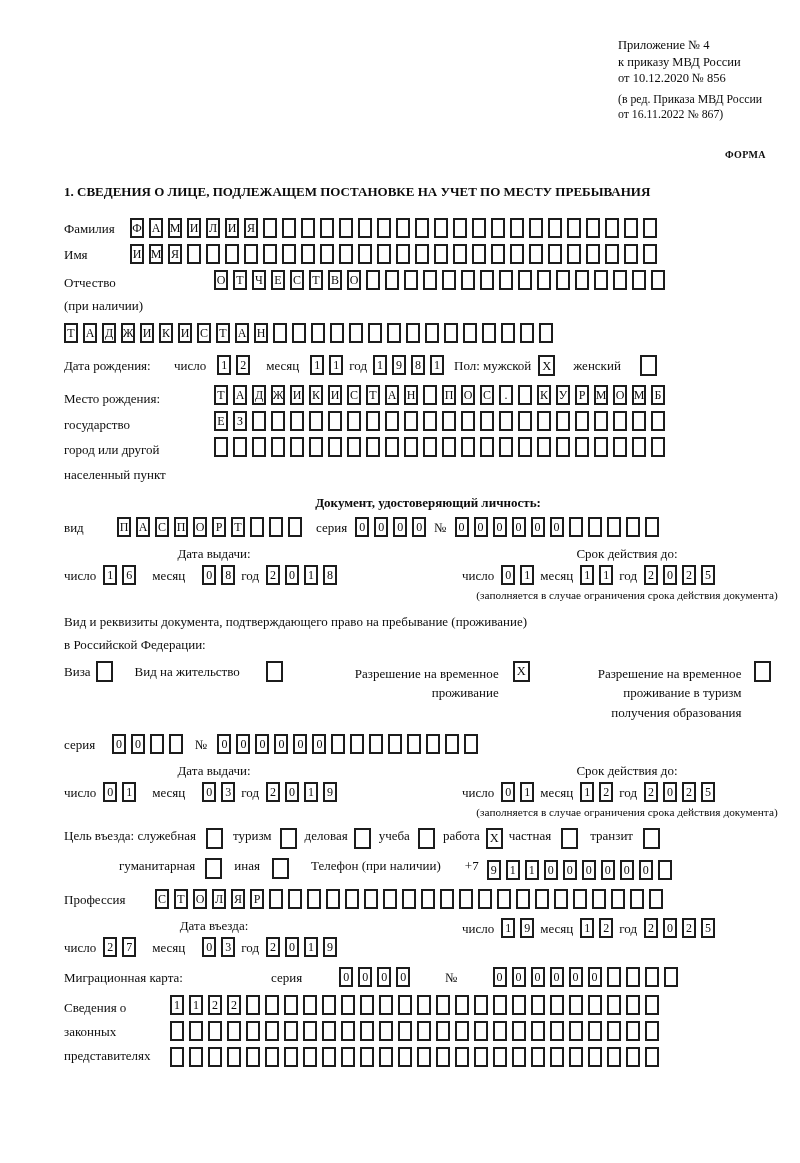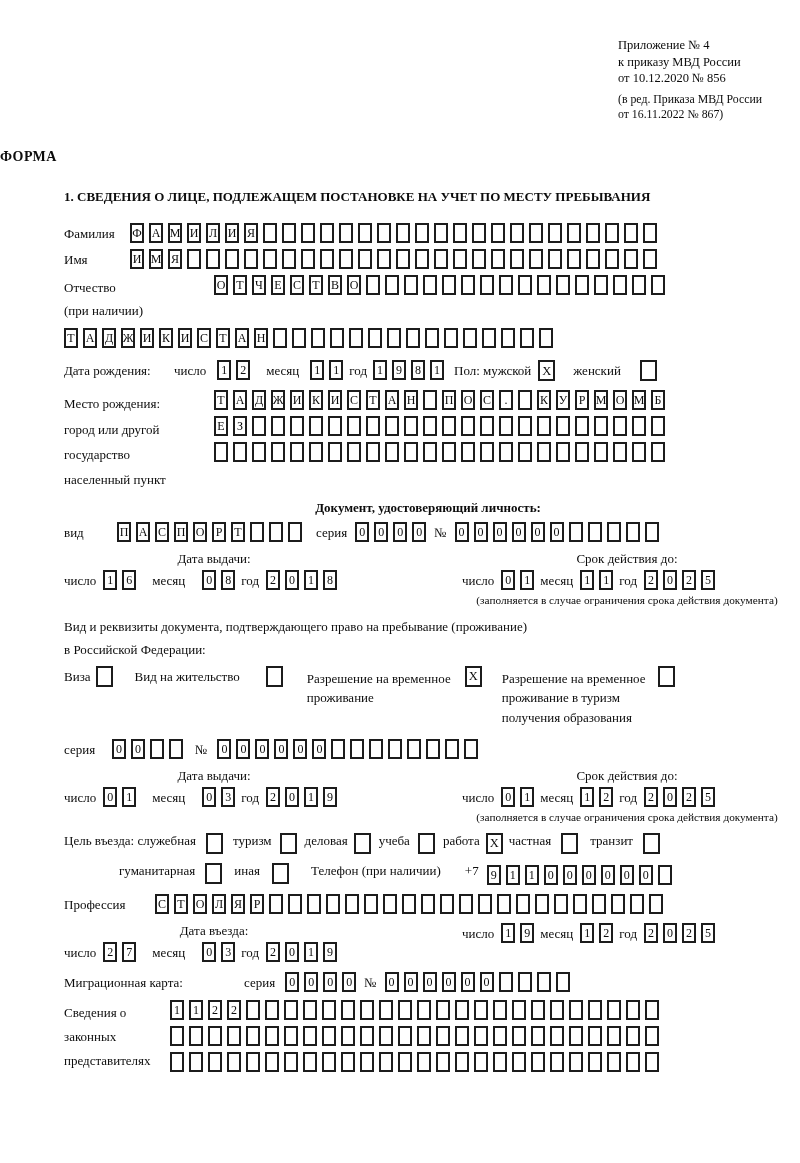--- a/index.html
+++ b/index.html
@@ -5,21 +5,21 @@
   * { box-sizing: border-box; }
   html,body { margin:0; padding:0; background:#ffffff; }
   .page {
     width:800px; height:1163px; background:#ffffff; color:#0c0c0c;
     font-family:"Liberation Serif","DejaVu Serif",serif; font-size:13px;
     position:relative; overflow:hidden;
   }
   
   .annex { padding-top:37px; margin-left:618px; font-size:12.5px; line-height:1.32; }
   .amend { margin-left:618px; margin-top:5px; font-size:11.8px; line-height:1.32; }
-  .forma { margin-top:26px; font-weight:700; font-size:14px; letter-spacing:.4px; }
+  .forma { text-align:right; padding-right:34px; margin-top:26px; font-weight:700; font-size:10px; letter-spacing:.4px; }
   
   .title { text-align:center; margin-top:22px; font-weight:700; font-size:14px; line-height:1.6; }
   .blank { display:inline-block; width:54px; border-bottom:2px solid #3c3c3c; margin-left:10px; }
   .sec1 { margin:24px 0 0 64px; font-weight:700; font-size:13px; }
   
   .form { margin-left:64px; margin-right:8px; }
   .frow { display:flex; align-items:flex-start; margin-top:6px; }
   .flabel { flex:0 0 auto; padding-top:3px; }
   .w66 { width:66px; } .w150 { width:150px; } .w114 { width:114px; } .w91 { width:91px; }
   .lblock { line-height:1.8; padding-top:1px; }
@@ -44,21 +44,21 @@
   .date-col { display:flex; flex-direction:column; }
   .date-col.left { width:398px; }
   .date-col.right { width:330px; }
   .date-head { text-align:center; margin-bottom:3px; }
   .date-line { display:flex; align-items:flex-start; gap:6px; }
   .date-note { font-size:11.3px; margin-top:4px; white-space:nowrap; text-align:center; }
   
   .optrow { display:flex; align-items:flex-start; margin-top:9px; }
   .opt { display:flex; align-items:flex-start; }
   .opt .olabel { padding-top:3px; }
-  .opt-multi { text-align:left; line-height:1.5; padding-top:3px; }
+  .opt-multi { text-align:right; line-height:1.5; padding-top:3px;margin-left:48px; }
   .para { margin-top:9px; line-height:1.8; }
   .reps-caption-wrap { display:flex; flex-direction:column; }
 </style>
 </head>
 <body>
 
 <div class="page">
 
   <div class="annex">
     <div>Приложение № 4</div>
@@ -233,22 +233,22 @@
         </span>
       <span class="dlab ml18">женский</span>
       <span class="cells checkbox ml18">
           <span class="cell"></span>
         </span>
     </div>
 
     <div class="frow" style="margin-top:9px;">
       <span class="flabel w150 lblock lblock4">
         <div>Место рождения:</div>
+        <div>государство</div>
         <div>город или другой</div>
-        <div>государство</div>
         <div>населенный пункт</div>
       </span>
       <span class="cellcol">
         <span class="cells">
             <span class="cell">Т</span>
             <span class="cell">А</span>
             <span class="cell">Д</span>
             <span class="cell">Ж</span>
             <span class="cell">И</span>
             <span class="cell">К</span>
@@ -655,21 +655,21 @@
           <span class="cells">
               <span class="cell">2</span>
               <span class="cell">0</span>
               <span class="cell">2</span>
               <span class="cell">5</span>
             </span>
         </div>
       </div>
     </div>
 
-    <div class="frow" style="margin-top:10px;">
+    <div class="frow" style="margin-top:10px;gap:27px;">
       <span class="flabel" style="width:145px;">Миграционная карта:</span>
       <span class="dlab" style="margin-left:35px;margin-right:10px;">серия</span>
       <span class="cells">
           <span class="cell">0</span>
           <span class="cell">0</span>
           <span class="cell">0</span>
           <span class="cell">0</span>
         </span>
       <span class="dlab" style="margin-left:8px;margin-right:8px;">№</span>
       <span class="cells">

